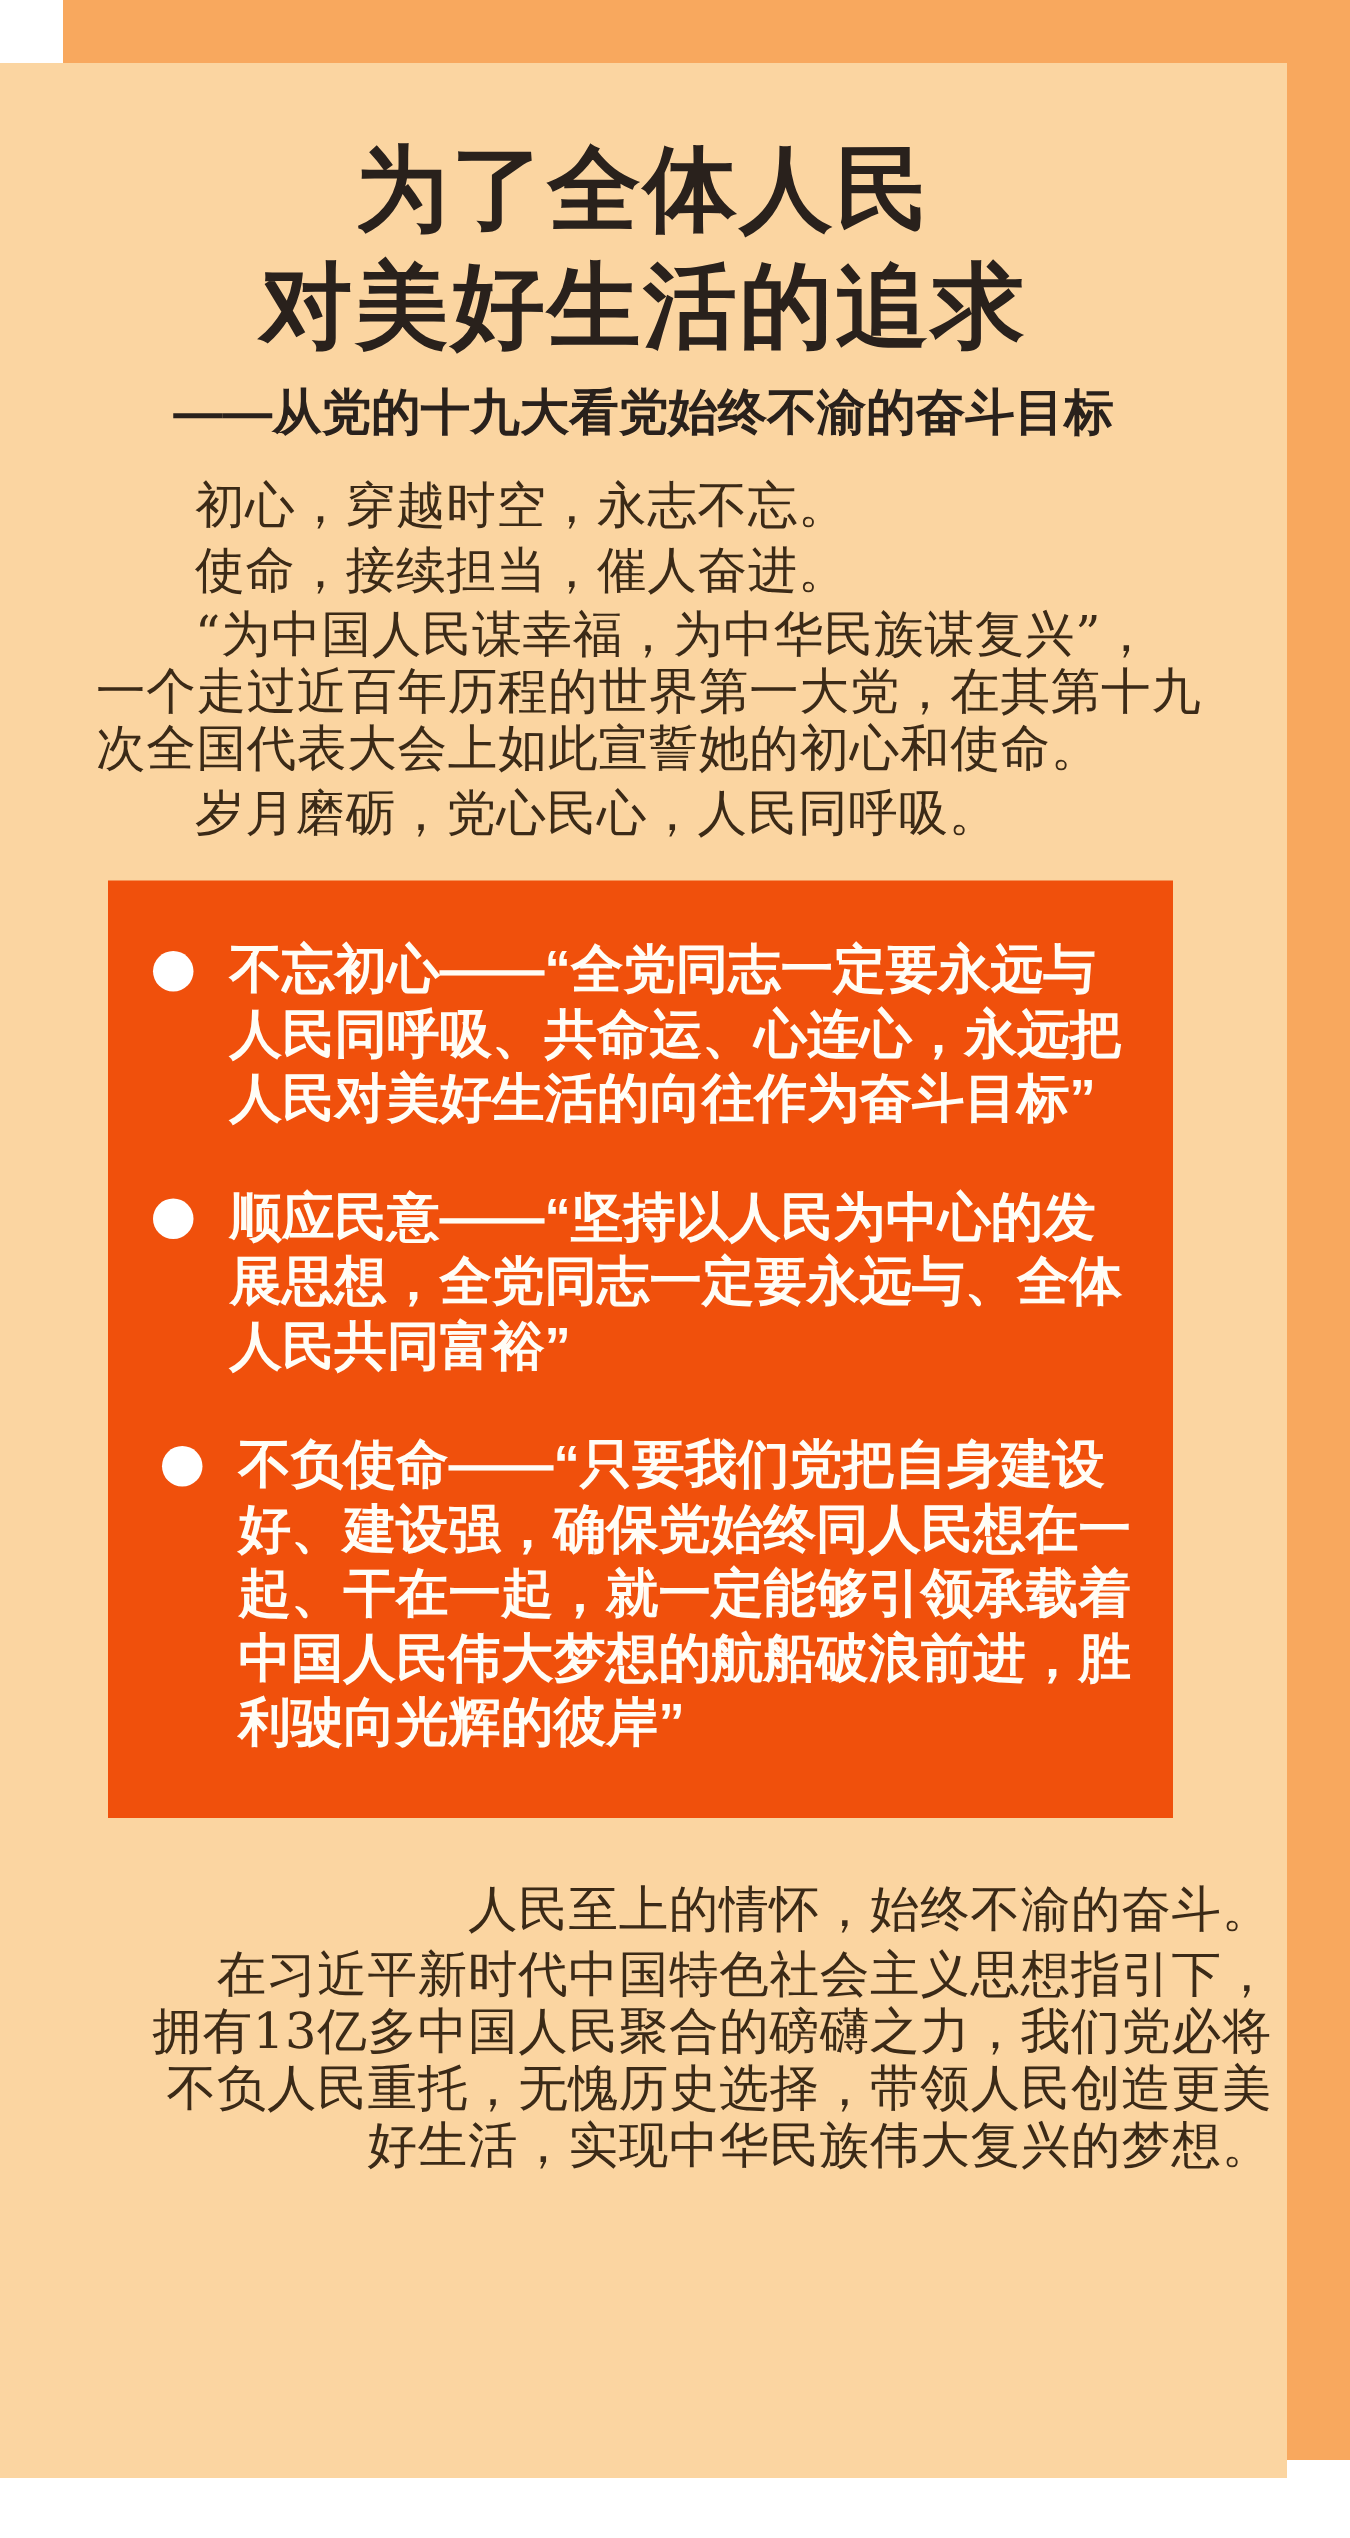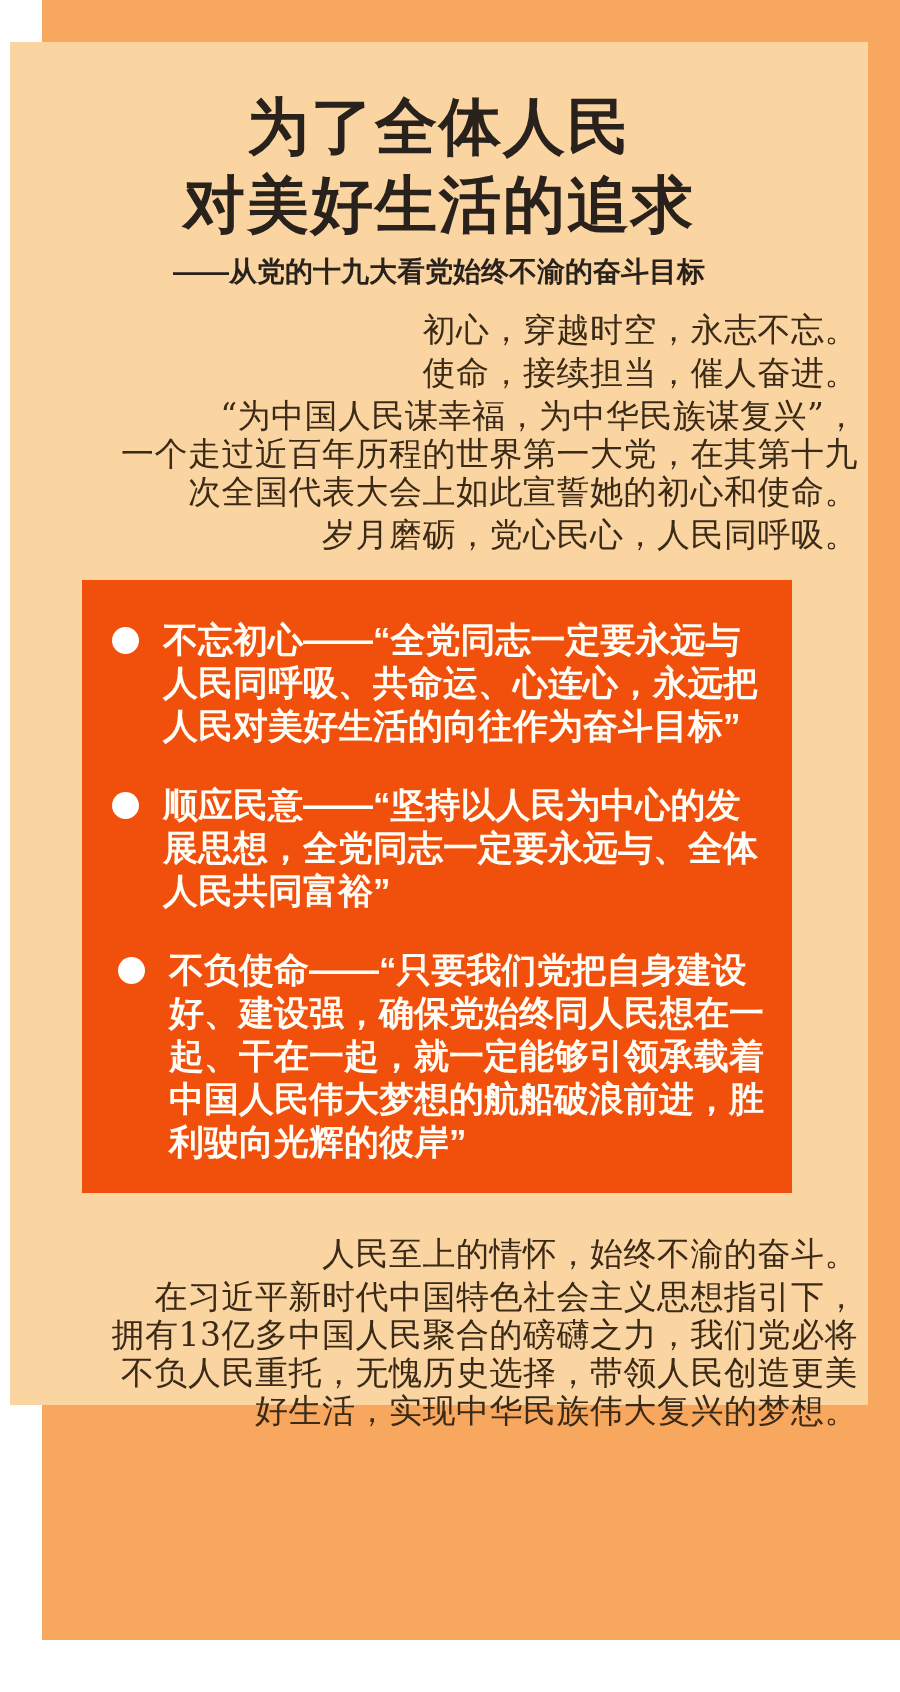--- a/index.html
+++ b/index.html
@@ -10,60 +10,58 @@
     overflow:hidden;
     font-family:"Liberation Sans", sans-serif;
   }
   .back-page{
     position:absolute;left:42px;top:0;
     width:858px;height:1640px;
     background:#F8A85E;
   }
   .front-page{
     position:absolute;left:0;top:42px;
-    width:858px;height:1363px;
+    width:858px;height:1610px;
     background:#FBD5A1;
-    margin-left:10px;
   }
   .title{
     margin:46px 0 0 0;
     text-align:center;
     font-size:62px;
     font-weight:900;
     line-height:1.25;
     letter-spacing:2px;
     color:#29211c;
     white-space:pre-line;
   }
   .subtitle{
     margin:10px 0 0 0;
     text-align:center;
-    font-size:28px;
+    font-size:33px;
     font-weight:700;
     letter-spacing:0;
     color:#29211c;
   }
   .bodytext{
     margin:20px 10px 0 64px;
     font-family:"DejaVu Serif", serif;
     font-size:33px;
     line-height:38px;
     letter-spacing:0.5px;
     color:#3b2a17;
   }
   .bodytext p{
     margin:0 0 5px 0;
     text-indent:2em;
     white-space:pre-line;
-    text-align:right;
   }
   .highlight-box{
     margin:26px 76px 0 72px;
     background:#F0500C;
-    padding:38px 22px 30px 30px;
+    padding:38px 22px 42px 30px;
   }
   .bullet{
     display:flex;
     align-items:flex-start;
     margin-bottom:36px;
   }
   .bullet:last-child{margin-bottom:0;justify-content:center;}
   .dot{
     flex:0 0 auto;
     width:27px;height:27px;

